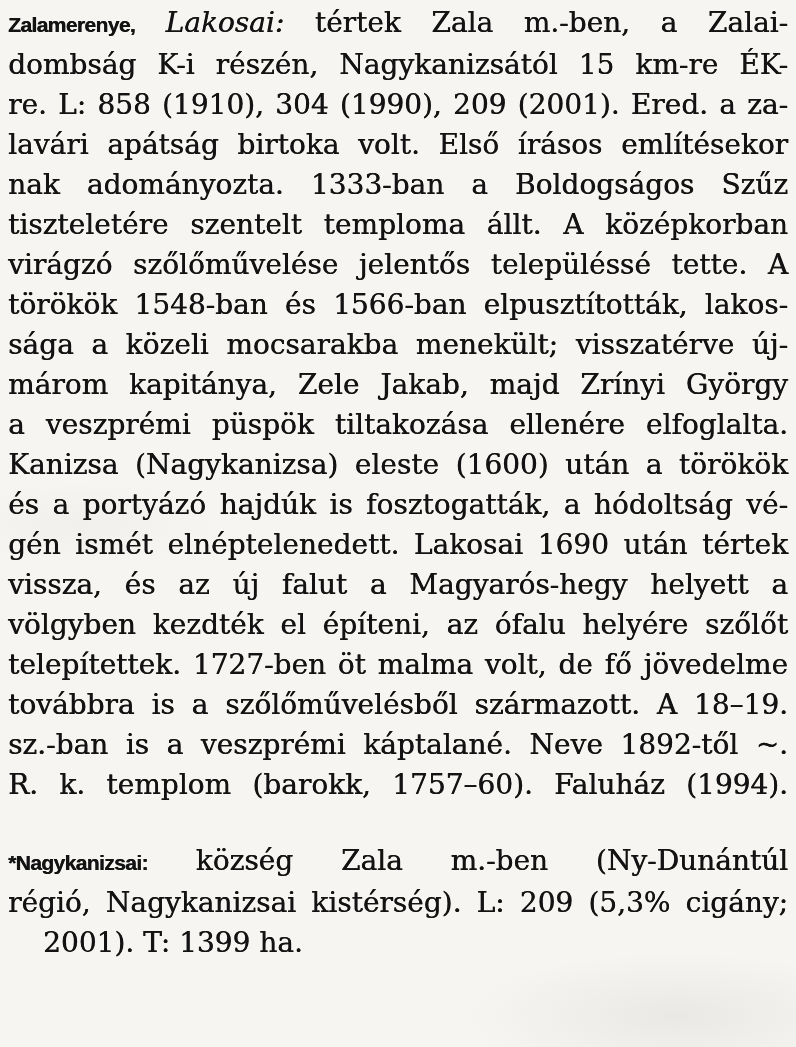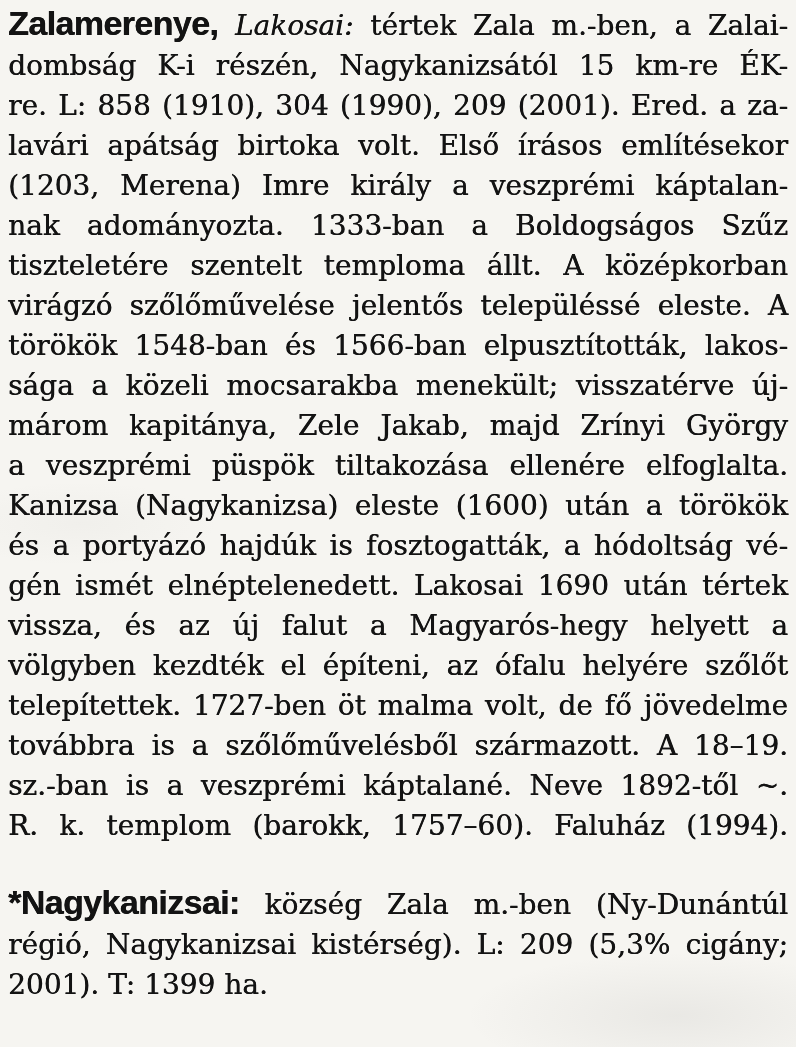--- a/index.html
+++ b/index.html
@@ -26,25 +26,26 @@
   .line {
     font-size: 28px;
     line-height: 40px;
     text-align: justify;
     text-align-last: justify;
     white-space: normal;
     text-shadow: 0.4px 0 0 currentColor; 
   }
   .line.last {
     text-align-last: left;
+    margin-left: 35px;
   }
   .hw {
     font-family: "Liberation Sans", sans-serif;
     font-weight: bold;
-    font-size: 34px;
+    font-size: 21px;
     letter-spacing: -0.6px;
   }
   .it {
     font-style: italic;
   }
   .para-gap {
     height: 36px;
   }
 </style>
 </head>
@@ -52,24 +53,23 @@
 
 <div class="para">
   <div class="line">
     <span class="hw">Zalamerenye,</span>
     <span class="it">Lakosai:</span>
     <span>tértek Zala m.-ben, a Zalai-</span>
   </div>
   <div class="line">dombság K-i részén, Nagykanizsától 15 km-re ÉK-</div>
   <div class="line">re. L: 858 (1910), 304 (1990), 209 (2001). Ered. a za-</div>
   <div class="line">lavári apátság birtoka volt. Első írásos említésekor</div>
-  <div class="line">(1203, Merena) Imre király a veszprémi káptalan-</div>
   <div class="line">nak adományozta. 1333-ban a Boldogságos Szűz</div>
   <div class="line">tiszteletére szentelt temploma állt. A középkorban</div>
-  <div class="line">virágzó szőlőművelése jelentős településsé eleste. A</div>
+  <div class="line">virágzó szőlőművelése jelentős településsé tette. A</div>
   <div class="line">törökök 1548-ban és 1566-ban elpusztították, lakos-</div>
   <div class="line">sága a közeli mocsarakba menekült; visszatérve új-</div>
   <div class="line">márom kapitánya, Zele Jakab, majd Zrínyi György</div>
   <div class="line">a veszprémi püspök tiltakozása ellenére elfoglalta.</div>
   <div class="line">Kanizsa (Nagykanizsa) eleste (1600) után a törökök</div>
   <div class="line">és a portyázó hajdúk is fosztogatták, a hódoltság vé-</div>
   <div class="line">gén ismét elnéptelenedett. Lakosai 1690 után tértek</div>
   <div class="line">vissza, és az új falut a Magyarós-hegy helyett a</div>
   <div class="line">völgyben kezdték el építeni, az ófalu helyére szőlőt</div>
   <div class="line">telepítettek. 1727-ben öt malma volt, de fő jövedelme</div>

